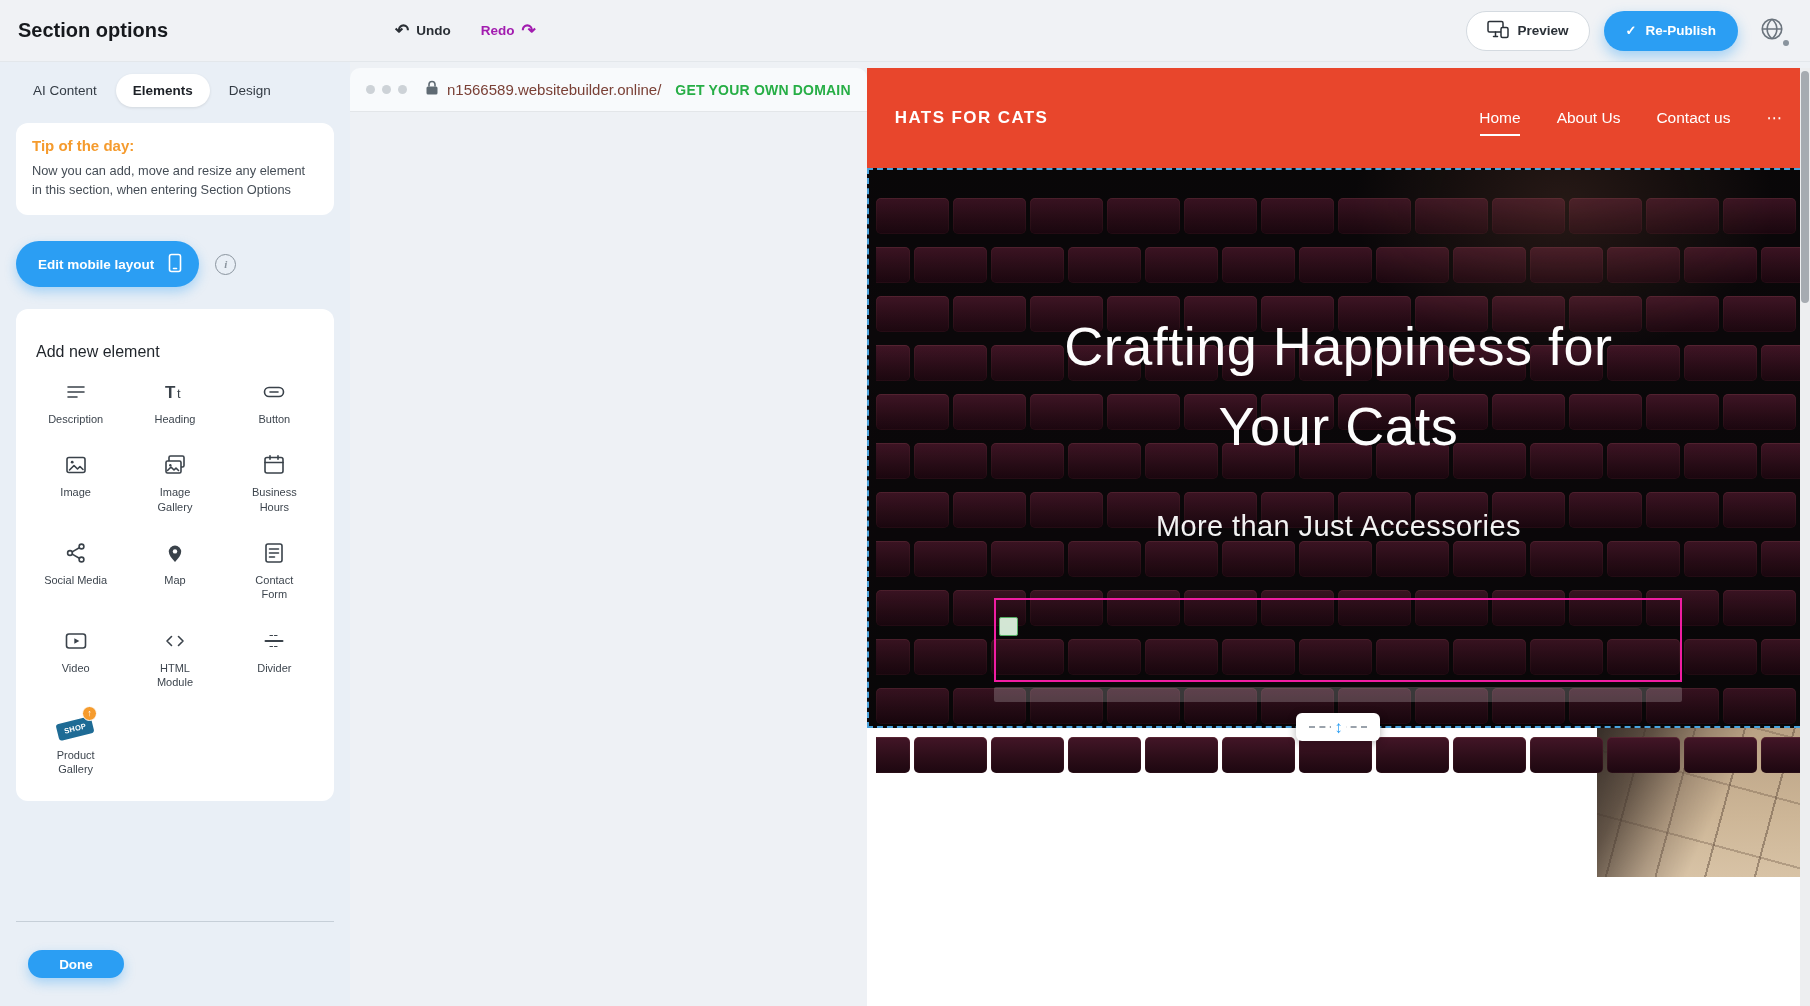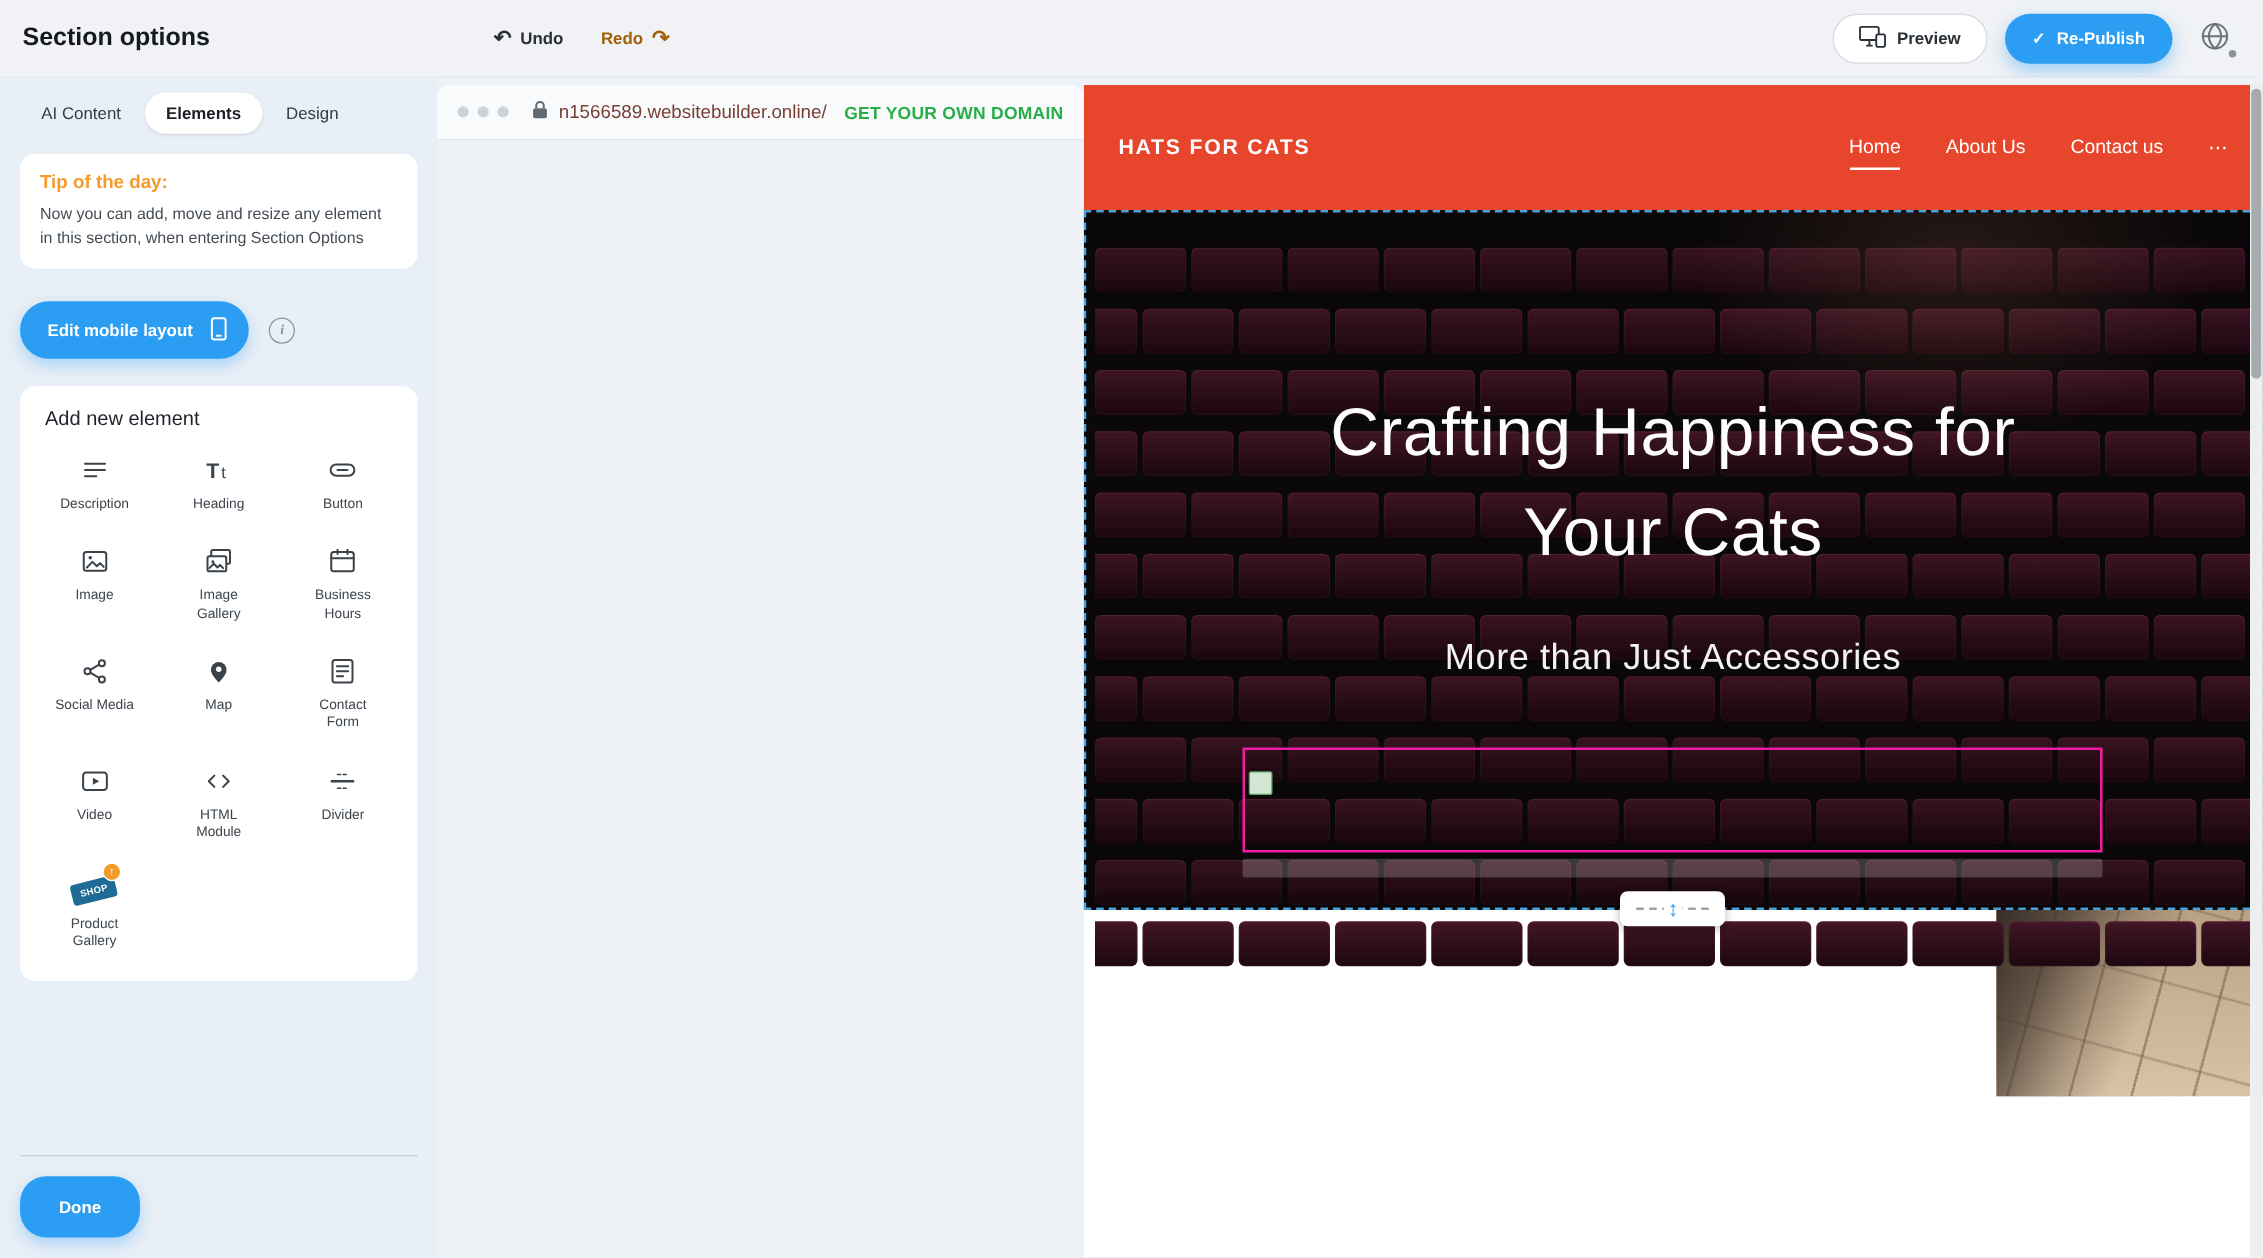--- a/index.html
+++ b/index.html
@@ -11,21 +11,21 @@
     --selection-blue:#4aa3dd; --tip-orange:#f59b2d; --domain-green:#27ae46;
   }
 
   
   .topbar{ height:62px; background:#f0f2f5; border-bottom:1px solid #e3e7eb;
     display:flex; align-items:center; padding:0 18px; position:relative; }
   .topbar-title{ font-size:20px; font-weight:bold; color:#16191d; }
   .undo-redo{ position:absolute; left:395px; display:flex; align-items:center; gap:30px; }
   .undo,.redo{ display:flex; align-items:center; gap:7px; font-size:13.5px; font-weight:bold; cursor:pointer; background:none; border:none; font-family:inherit; }
   .undo{ color:#2a2f35; }
-  .redo{ color:#a16207; }
+  .redo{ color:#a21caf; }
   .arrow-glyph{ font-size:17px; line-height:1; }
   .topbar-right{ margin-left:auto; display:flex; align-items:center; gap:14px; }
   .btn-preview{ height:40px; display:flex; align-items:center; gap:9px; padding:0 20px;
     background:#fff; border:1px solid #d4dae0; border-radius:21px; font-size:13.5px;
     font-weight:bold; color:#2a3037; cursor:pointer; font-family:Liberation Sans, sans-serif; }
   .btn-republish{ height:40px; display:flex; align-items:center; gap:9px; padding:0 22px;
     background:var(--accent-blue); border:none; border-radius:21px; font-size:13.5px;
     font-weight:bold; color:#fff; cursor:pointer; font-family:inherit;
     box-shadow:0 6px 14px rgba(43,158,243,.4); }
   .check-glyph{ font-size:13px; }
@@ -46,37 +46,37 @@
   .tip-card{ margin:12px 16px; background:#fff; border-radius:12px; padding:14px 16px 16px; }
   .tip-title{ font-size:15px; font-weight:bold; color:var(--tip-orange); margin-bottom:8px; }
   .tip-body{ font-size:12.8px; color:#454d56; line-height:1.45; }
   .edit-mobile-row{ margin:14px 16px 6px; display:flex; align-items:center; gap:16px; }
   .btn-edit-mobile{ height:46px; display:flex; align-items:center; gap:13px; padding:0 16px 0 22px;
     background:var(--accent-blue); border:none; border-radius:24px; color:#fff; font-size:13.5px;
     font-weight:bold; cursor:pointer; font-family:inherit; box-shadow:0 5px 12px rgba(43,158,243,.35); }
   .info-icon{ width:21px; height:21px; border-radius:50%; border:1.5px solid #8a949e; color:#8a949e;
     font-size:11px; font-weight:bold; font-family:"Liberation Serif", serif; font-style:italic;
     display:grid; place-items:center; background:none; cursor:pointer; }
-  .elements-card{ margin:16px 16px; background:#fff; border-radius:12px; padding:16px 12px 24px; }
+  .elements-card{ margin:16px 16px; background:#fff; border-radius:12px; padding:32px 12px 24px; }
   .elements-title{ font-size:16px; color:#1f242a; margin:2px 0 4px 8px; }
   .el-grid{ display:grid; grid-template-columns:repeat(3,1fr); row-gap:26px; column-gap:4px;
     margin-top:18px; justify-items:center; }
   .el-item{ width:88px; display:flex; flex-direction:column; align-items:center; gap:7px;
     cursor:pointer; text-align:center; background:none; border:none; font-family:inherit; }
   .el-icon{ height:26px; display:grid; place-items:center; position:relative; }
   .el-icon svg{ width:26px; height:24px; fill:none; stroke:#3a424a; stroke-width:1.6;
     stroke-linecap:round; stroke-linejoin:round; }
   .el-label{ font-size:11px; color:#3d454e; line-height:1.3; max-width:64px; }
   .shop-tag{ display:inline-block; background:#1e6b95; color:#fff; font-size:7.5px; font-weight:bold;
     padding:4px 7px; border-radius:3px; transform:rotate(-14deg); letter-spacing:.3px; }
   .pg-badge{ position:absolute; top:-9px; right:-3px; width:15px; height:15px; background:var(--tip-orange);
     color:#fff; border-radius:50%; font-size:9px; line-height:13px; text-align:center; border:1.5px solid #fff; }
   .sidebar-spacer{ flex:1; }
   .sidebar-divider{ margin:0 16px; border:none; border-top:1px solid #c6cfd8; }
-  .btn-done{ margin:16px; width:96px; height:49px; border:none; border-radius:21px;
+  .btn-done{ margin:28px; width:96px; height:28px; border:none; border-radius:21px;
     background:var(--accent-blue); color:#fff; font-size:13.5px; font-weight:bold; cursor:pointer;
     font-family:inherit; box-shadow:0 5px 12px rgba(43,158,243,.35); }
 
   
   .main{ flex:1; display:flex; flex-direction:row; position:relative; padding-top:6px;
     background:#eef1f5; min-width:0; }
   .chrome{ height:44px; flex:none; background:#f8fafc; border-radius:10px 10px 0 0;
     border-bottom:1px solid #e3e6e9; display:flex; align-items:center; padding:0 16px; }
   .win-dots{ display:flex; gap:7px; margin-right:18px; }
   .win-dots i{ width:9px; height:9px; border-radius:50%; background:#cdd2d7; }

